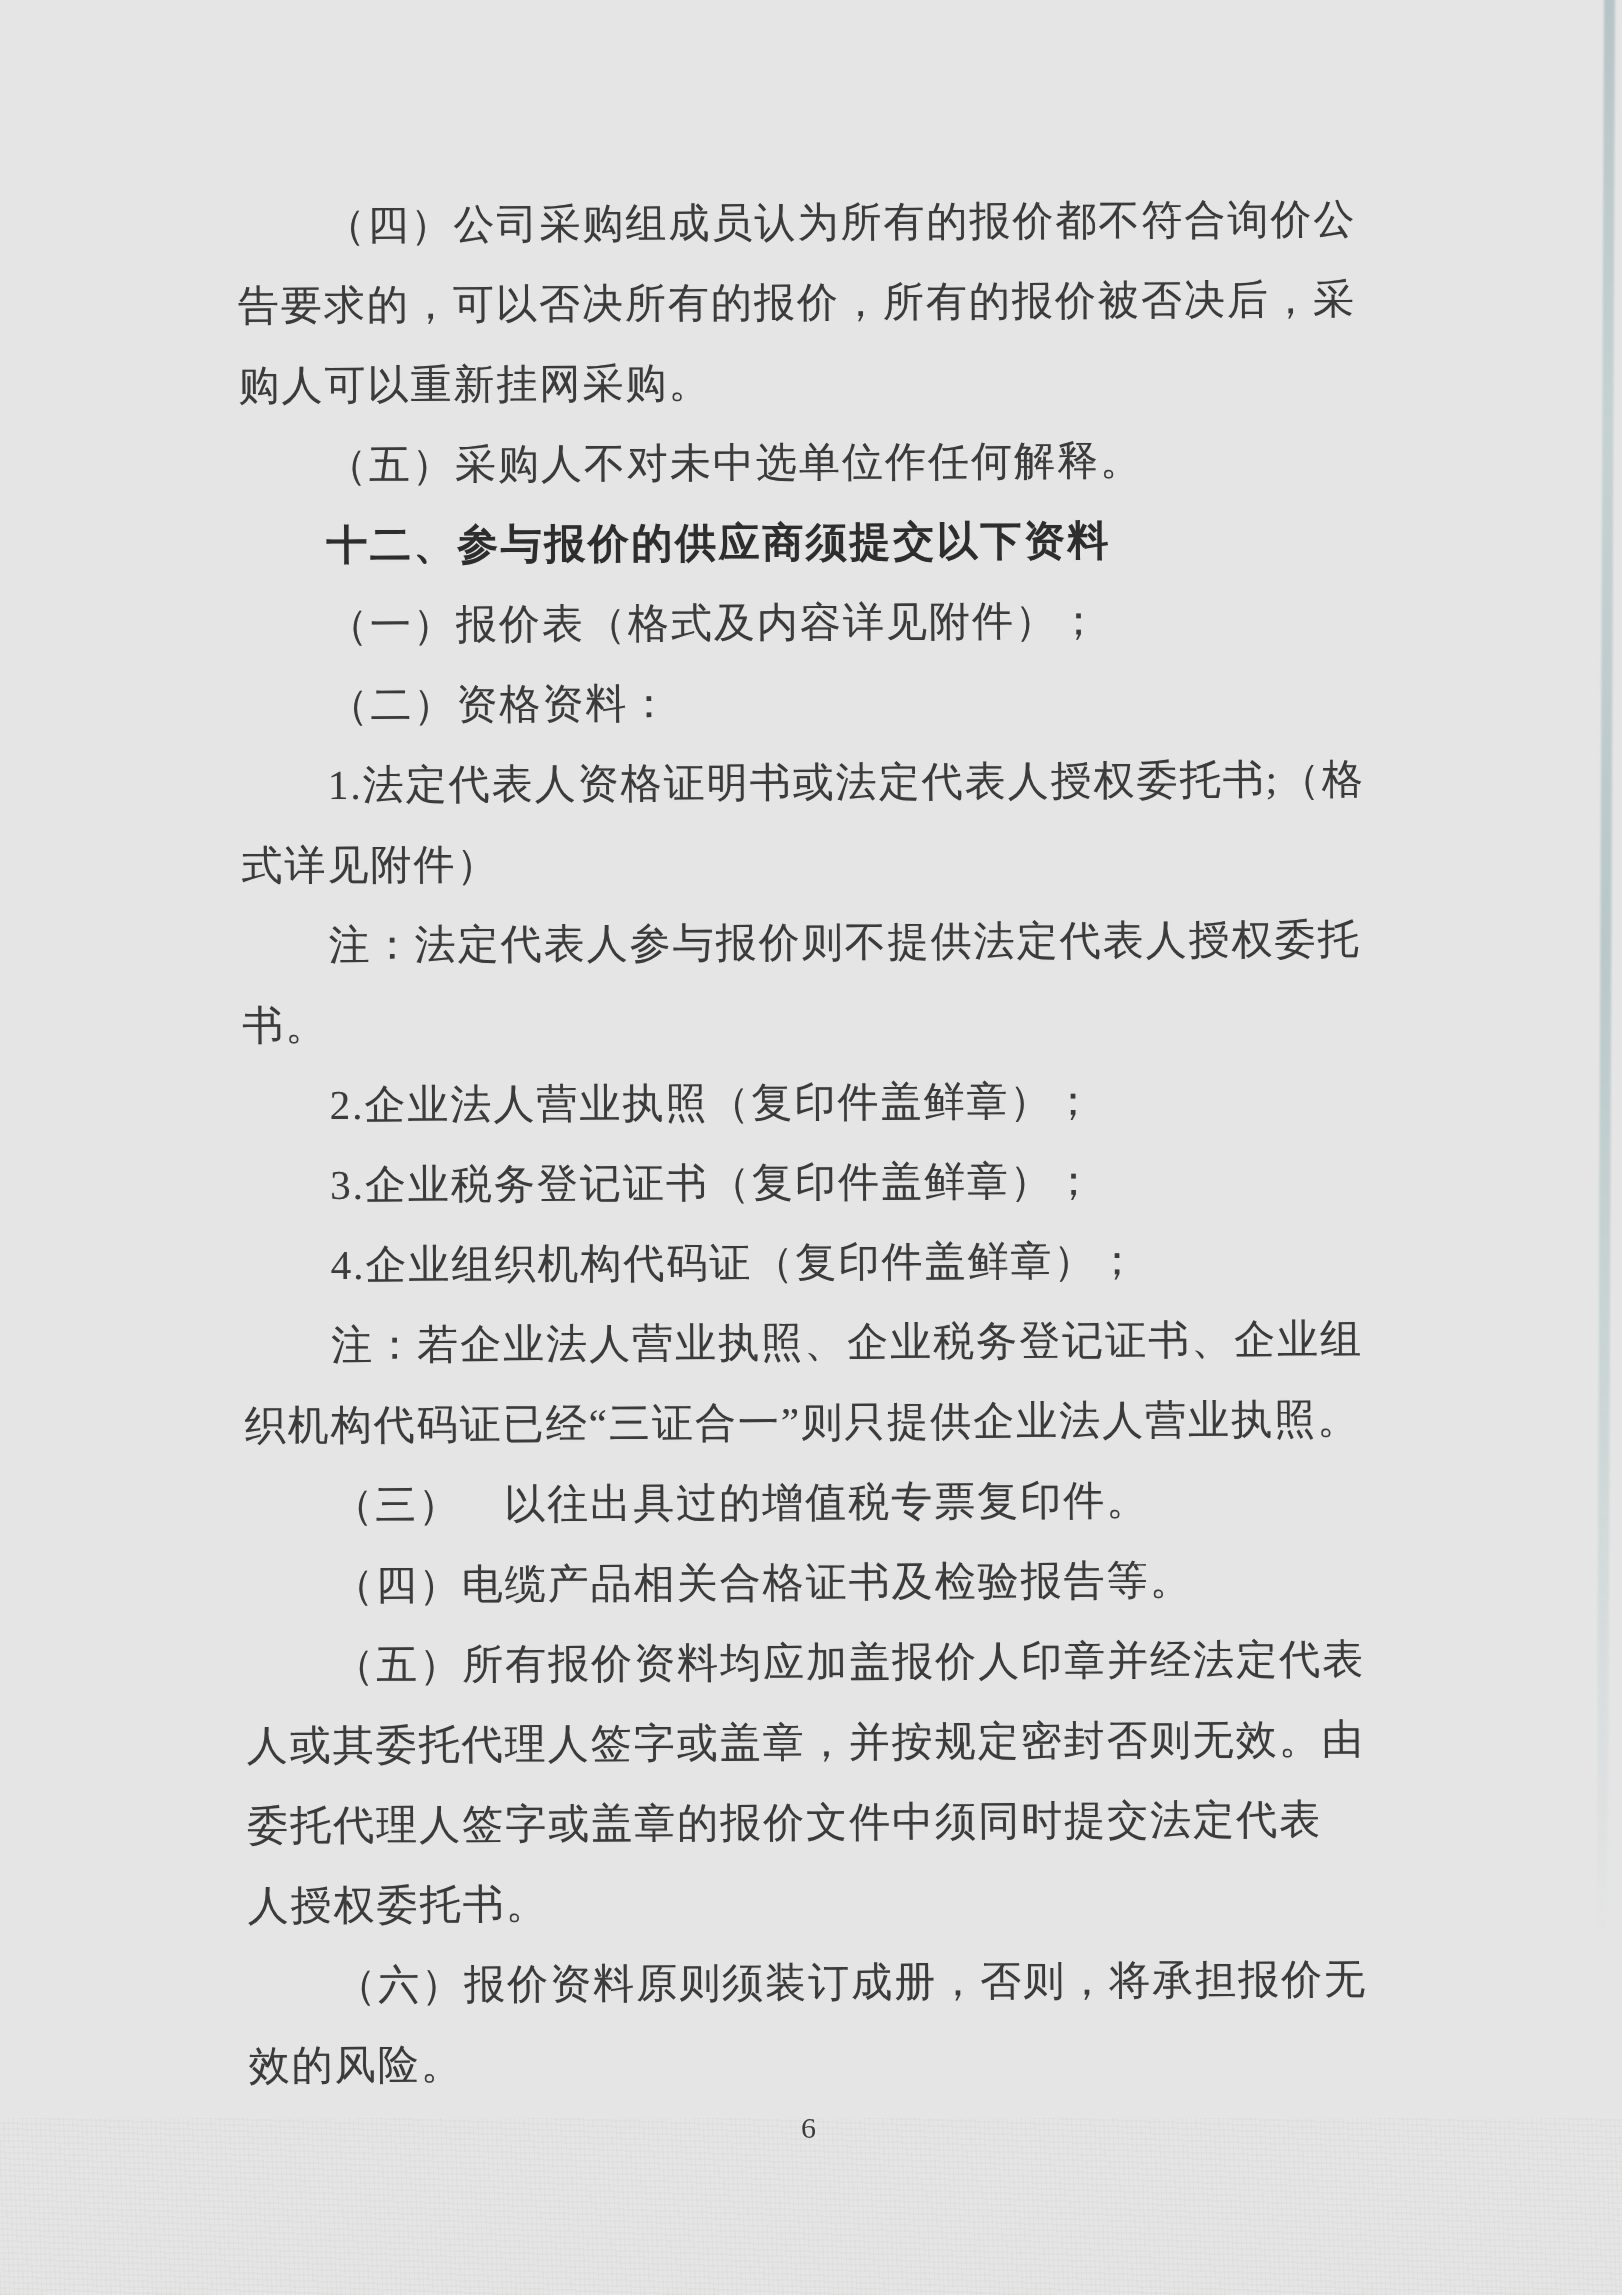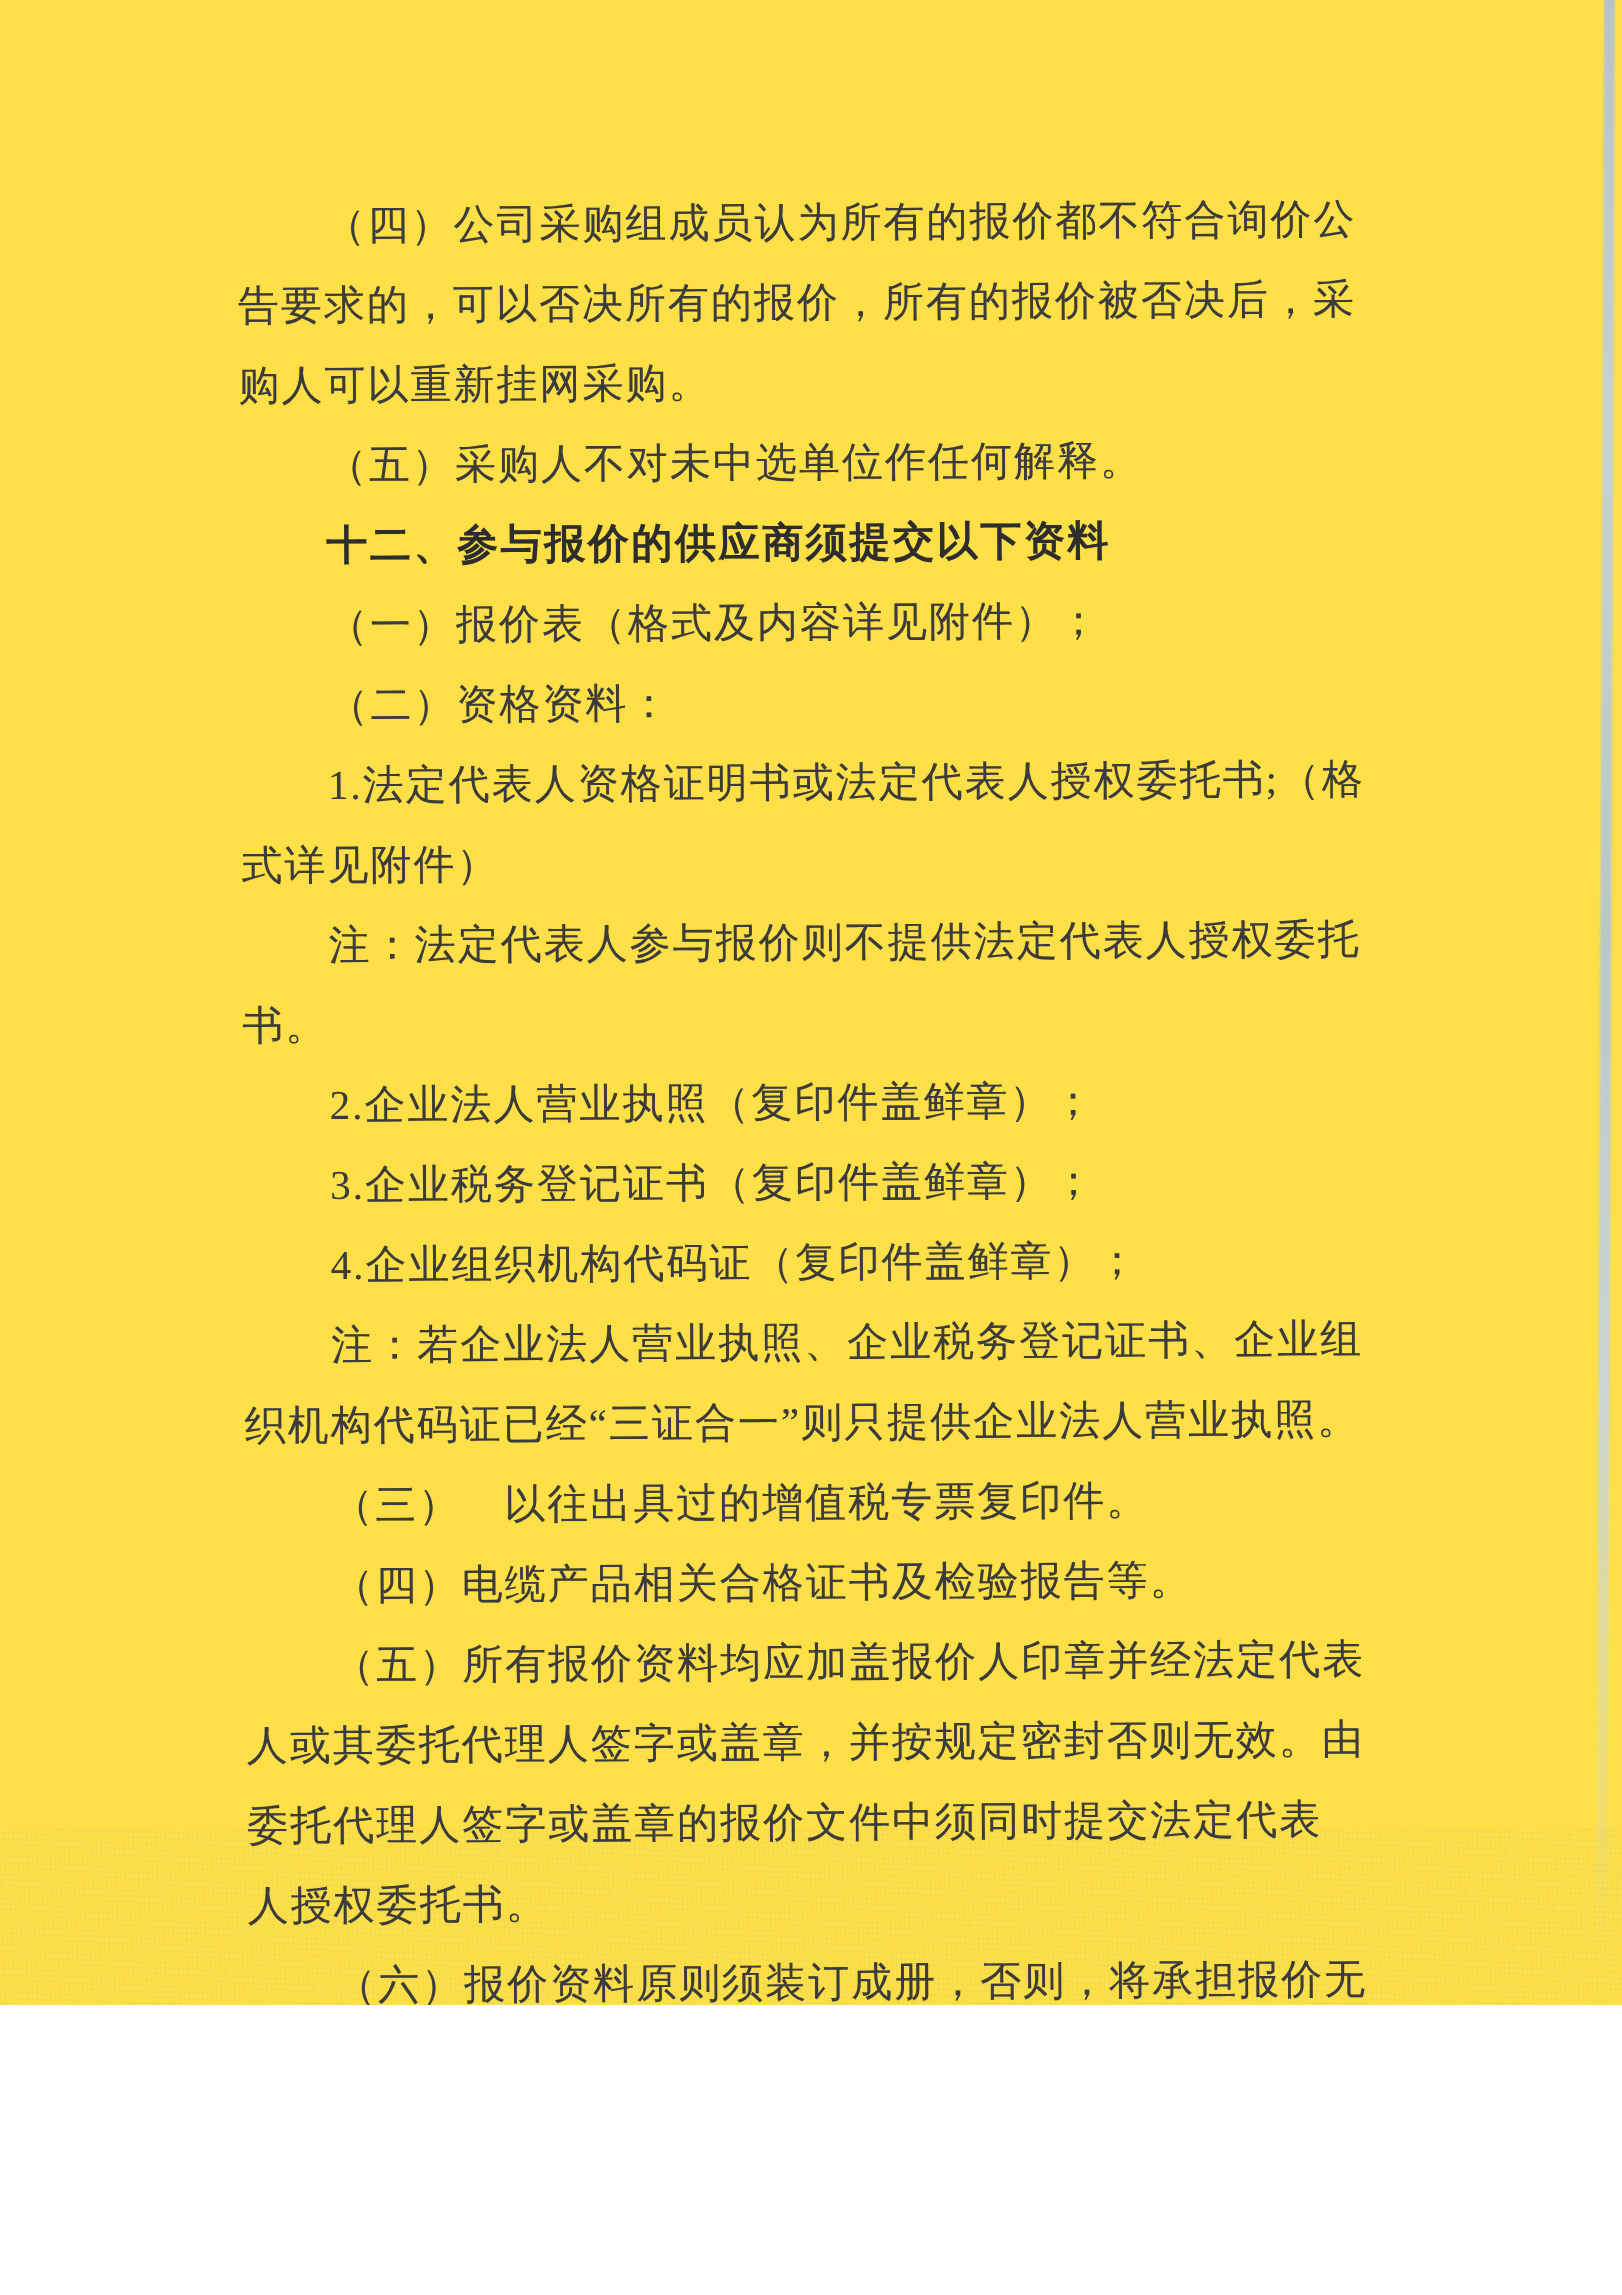--- a/index.html
+++ b/index.html
@@ -3,22 +3,22 @@
 <meta charset="utf-8">
 <style>
   html, body {
     margin: 0;
     padding: 0;
     background: #ffffff;
   }
   .page {
     position: relative;
     width: 1623px;
-    height: 2005px;
-    background: #fde047;
+    height: 2295px;
+    background: #e5e5e5;
     overflow: hidden;
     font-family: "Liberation Serif", "DejaVu Serif", serif;
   }
   
   .scan-band {
     position: absolute;
     left: 1604px;
     top: -6.5px;
     width: 10.5px;
     height: 1957px;

